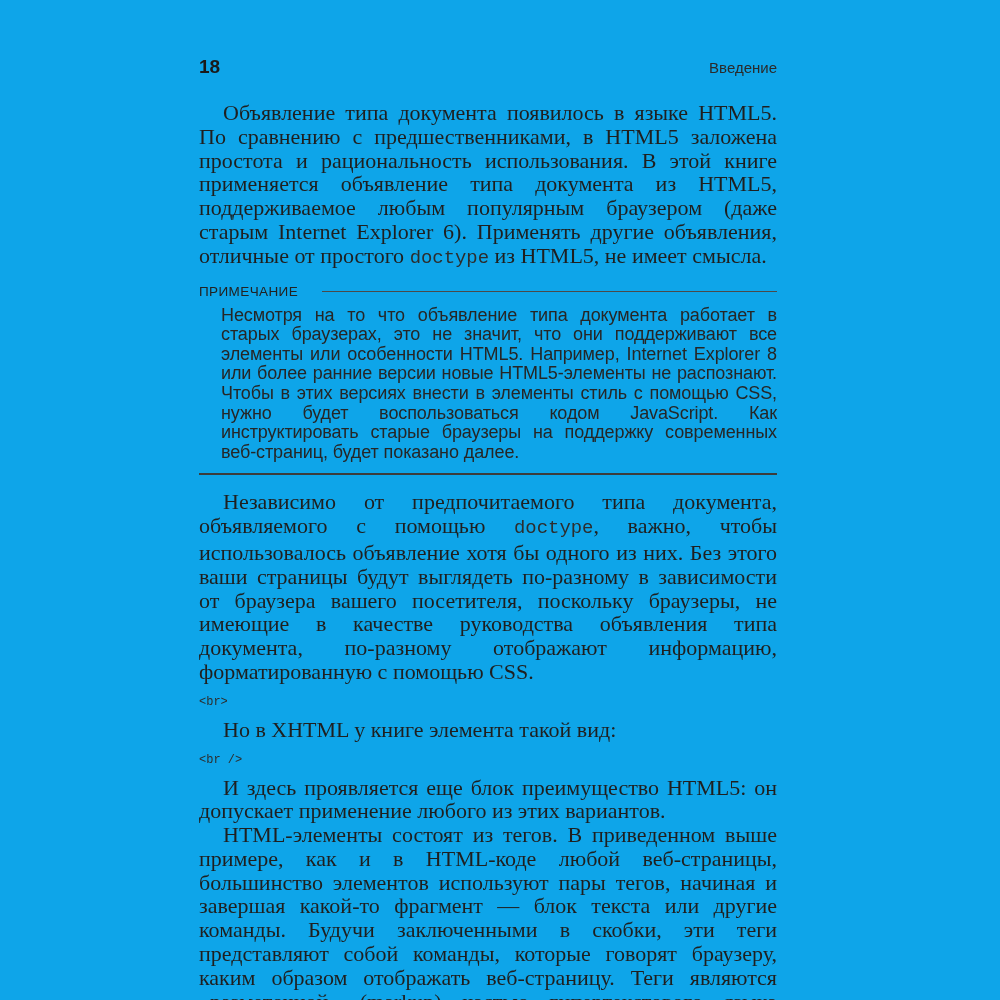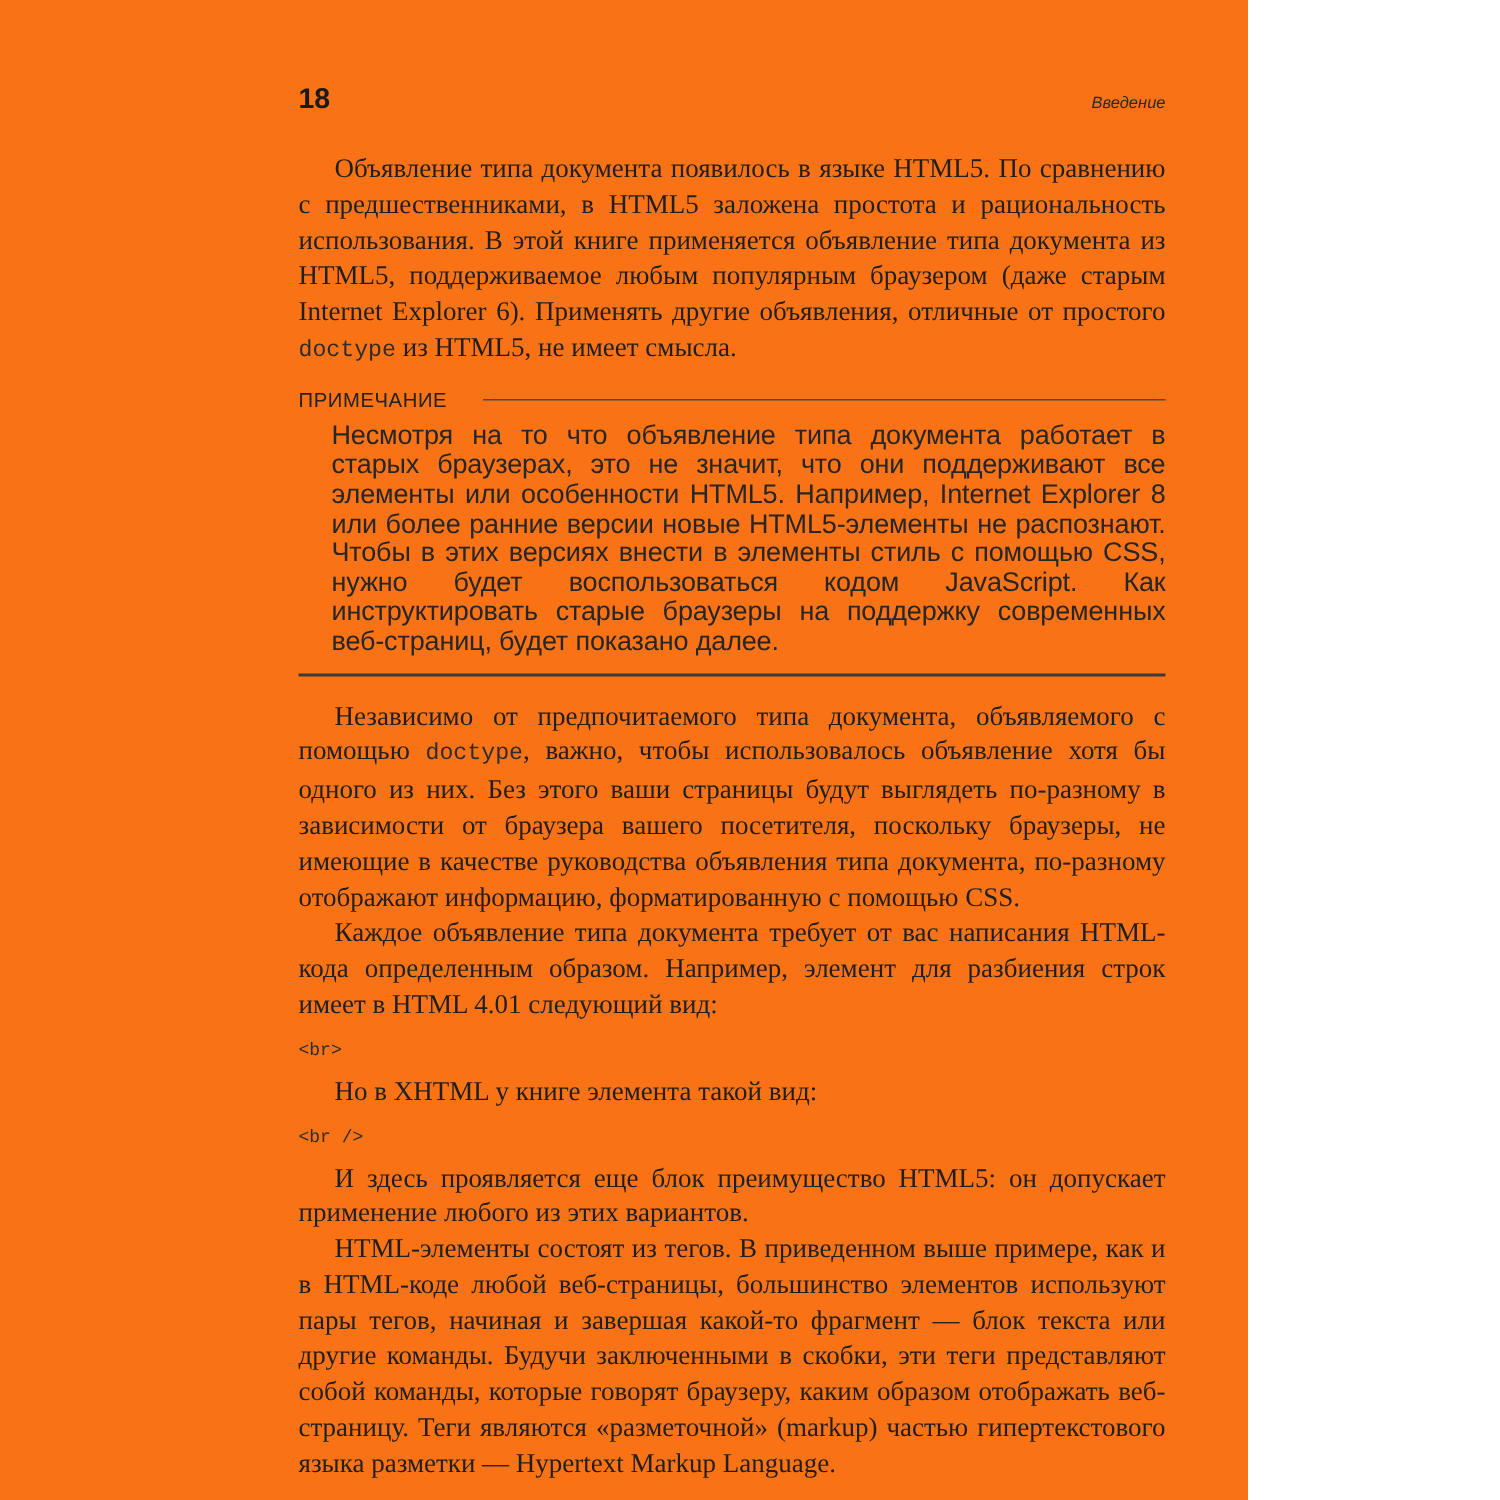--- a/index.html
+++ b/index.html
@@ -3,23 +3,23 @@
 <meta charset="utf-8">
 <title>Book page 18 — Введение</title>
 <style>
   html, body {
     margin: 0;
     padding: 0;
     background: #ffffff;
   }
   .page {
     position: relative;
-    width: 832px;
+    width: 1000px;
     height: 1000px;
-    background: #f97316;
+    background: #0ea5e9;
     overflow: hidden;
     color: #1f1f1f;
     font-family: "Liberation Serif", "DejaVu Serif", serif;
   }
   .content {
     position: absolute;
     left: 199px;
     top: 56px;
     width: 578px;
   }
@@ -30,28 +30,27 @@
     align-items: baseline;
     font-family: "Liberation Sans", "DejaVu Sans", sans-serif;
     margin-bottom: 23px;
   }
   .page-num {
     font-weight: bold;
     font-size: 19px;
     color: #1a1a1a;
   }
   .running-title {
-    font-size: 11px;
+    font-size: 15px;
     color: #2a2a2a;
-    font-style: italic;
   }
   
   p.body {
     margin: 0;
-    font-size: 18px;
+    font-size: 22px;
     line-height: 23.8px;
     text-align: justify;
     text-indent: 24px;
     color: #1f1f1f;
   }
   p.body + p.body { margin-top: 0; }
   .mono {
     font-family: "Liberation Mono", "DejaVu Sans Mono", monospace;
     font-size: 0.86em;
     color: #2d2d2d;
@@ -120,21 +119,20 @@
     <div class="note">
       <div class="note-head">
         <span class="note-label">ПРИМЕЧАНИЕ</span>
         <span class="note-rule"></span>
       </div>
       <div class="note-body">Несмотря на то что объявление типа документа работает в старых браузерах, это не значит, что они поддерживают все элементы или особенности HTML5. Например, Internet Explorer 8 или более ранние версии новые HTML5-элементы не распознают. Чтобы в этих версиях внести в элементы стиль с помощью CSS, нужно будет воспользоваться кодом JavaScript. Как инструктировать старые браузеры на поддержку современных веб-страниц, будет показано далее.</div>
     </div>
 
     <p class="body"><span>Независимо от предпочитаемого типа документа, объявляемого с помощью </span><span class="mono">doctype</span><span>, важно, чтобы использовалось объявление хотя бы одного из них. Без этого ваши страницы будут выглядеть по-разному в зависимости от браузера вашего посетителя, поскольку браузеры, не имеющие в качестве руководства объявления типа документа, по-разному отображают информацию, форматированную с помощью CSS.</span></p>
 
-    <p class="body">Каждое объявление типа документа требует от вас написания HTML-кода определенным образом. Например, элемент для разбиения строк имеет в HTML 4.01 следующий вид:</p>
 
     <div class="code-line">&lt;br&gt;</div>
 
     <p class="body">Но в XHTML у книге элемента такой вид:</p>
 
     <div class="code-line">&lt;br /&gt;</div>
 
     <p class="body">И здесь проявляется еще блок преимущество HTML5: он допускает применение любого из этих вариантов.</p>
 
 

